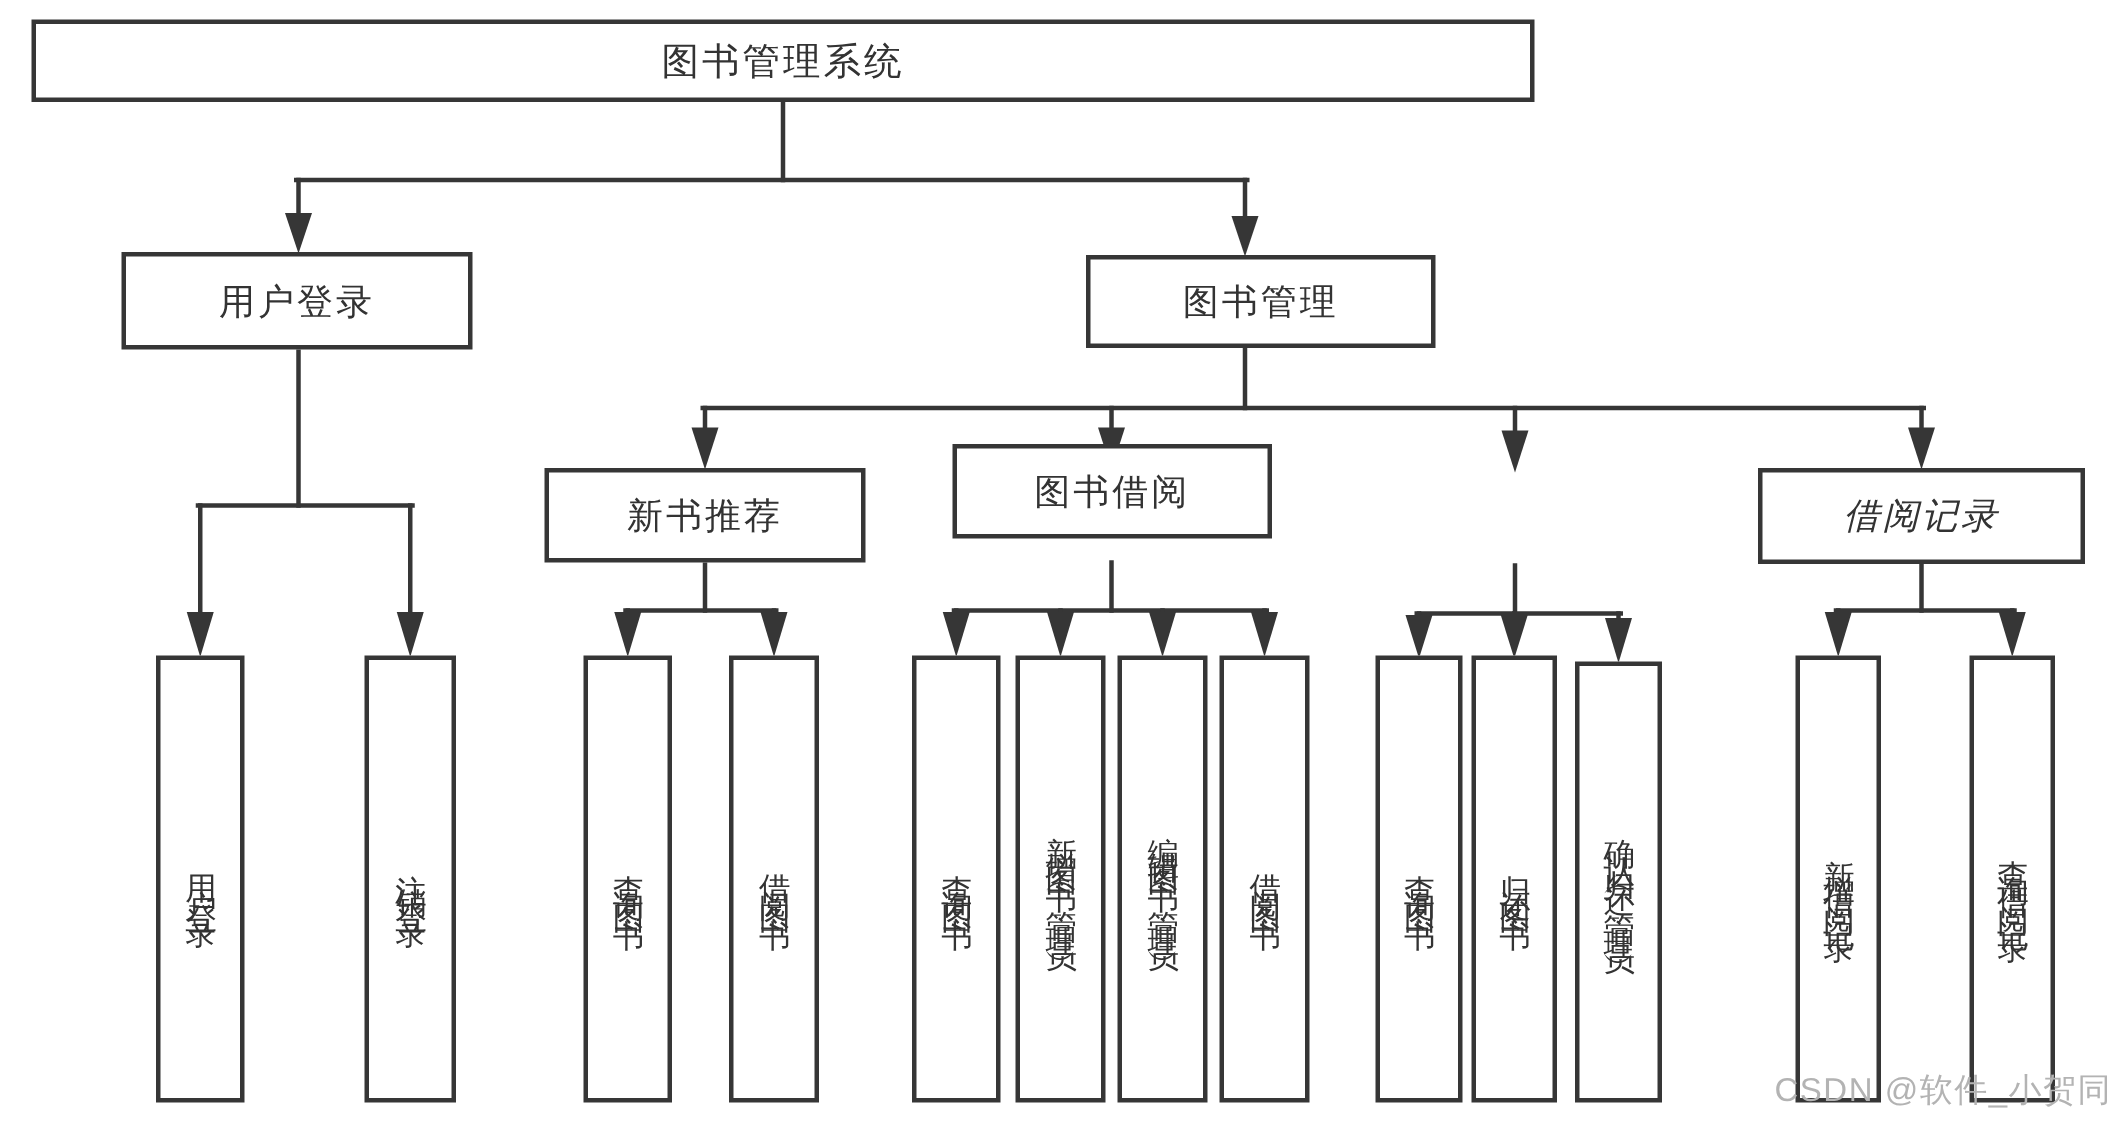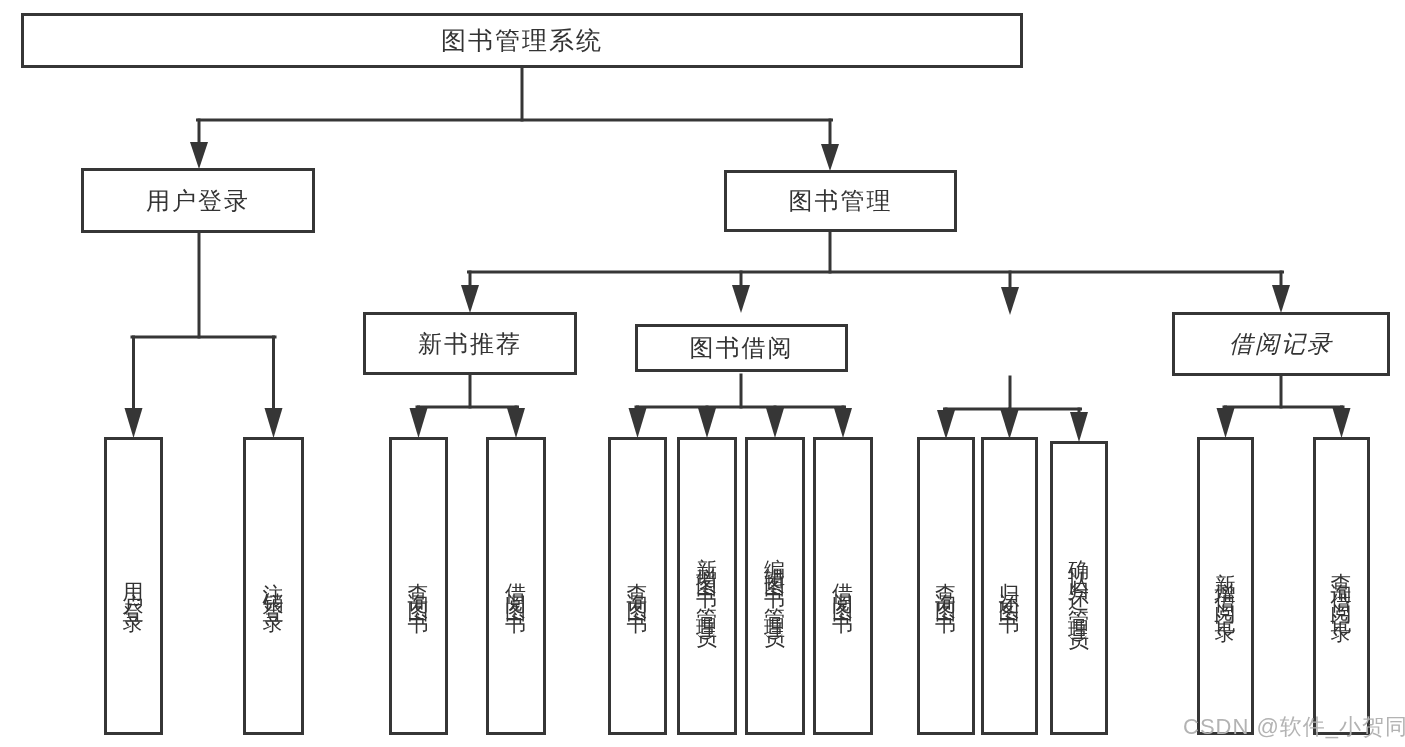--- a/index.html
+++ b/index.html
@@ -139,21 +139,21 @@
   <div class="node hnode" style="left:81px; top:168px; width:234px; height:65px;">
     <span>用户登录</span>
   </div>
   <div class="node hnode" style="left:712px; top:170px; width:233px; height:62px;margin-left:12px;">
     <span>图书管理</span>
   </div>
 
   <div class="node hnode" style="left:363px; top:312px; width:214px; height:63px;">
     <span>新书推荐</span>
   </div>
-  <div class="node hnode" style="left:635px; top:324px; width:213px; height:48px;">
+  <div class="node hnode" style="left:635px; top:296px; width:213px; height:63px;">
     <span>图书借阅</span>
   </div>
   <div class="node hnode" style="left:1172px; top:312px; width:218px; height:64px;font-style:italic;">
     <span>借阅记录</span>
   </div>
 
   <div class="node leaf" style="left:104px; top:437px; width:59px; height:298px;">
     <span>用户登录</span>
   </div>
   <div class="node leaf" style="left:243px; top:437px; width:61px; height:298px;">

